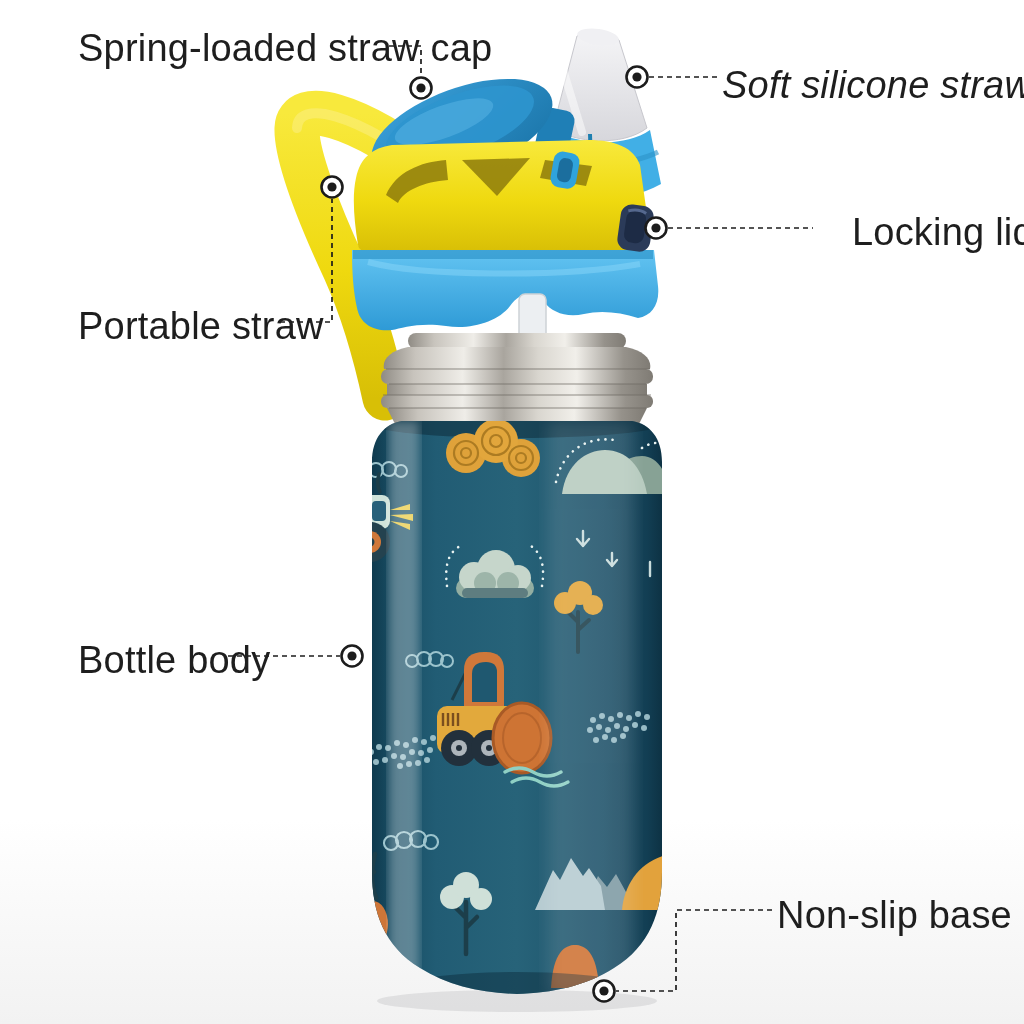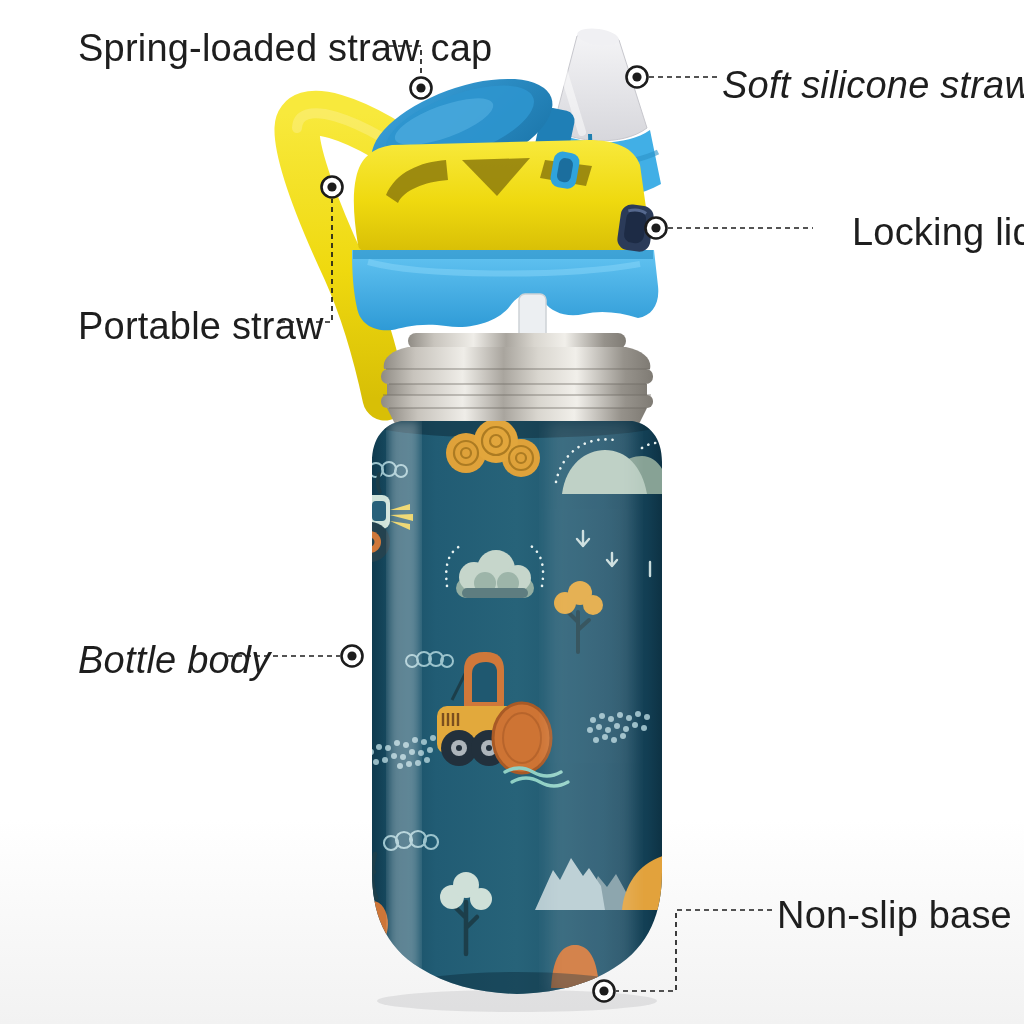--- a/index.html
+++ b/index.html
@@ -10,21 +10,21 @@
   }
   .art,.leaders{position:absolute;left:0;top:0;width:1024px;height:1024px;}
   .lbl{
     position:absolute;font-size:38px;line-height:1.05;color:#1e1e1e;
     white-space:nowrap;letter-spacing:.2px;
   }
   .c1{left:78px;top:29px;}
   .c2{left:722px;top:66px;font-style:italic;}
   .c3{left:816px;top:213px;margin-left:36px;}
   .c4{left:78px;top:307px;}
-  .c5{left:78px;top:641px;font-style:italic;}
+  .c5{left:78px;top:641px;}
   .c6{left:777px;top:896px;}
 </style>
 </head>
 <body>
 
 <div class="canvas">
 
   <svg class="art" viewBox="0 0 1024 1024" aria-hidden="true">
     <defs>
       <linearGradient id="gYellow" x1="0" y1="0" x2="0" y2="1">

